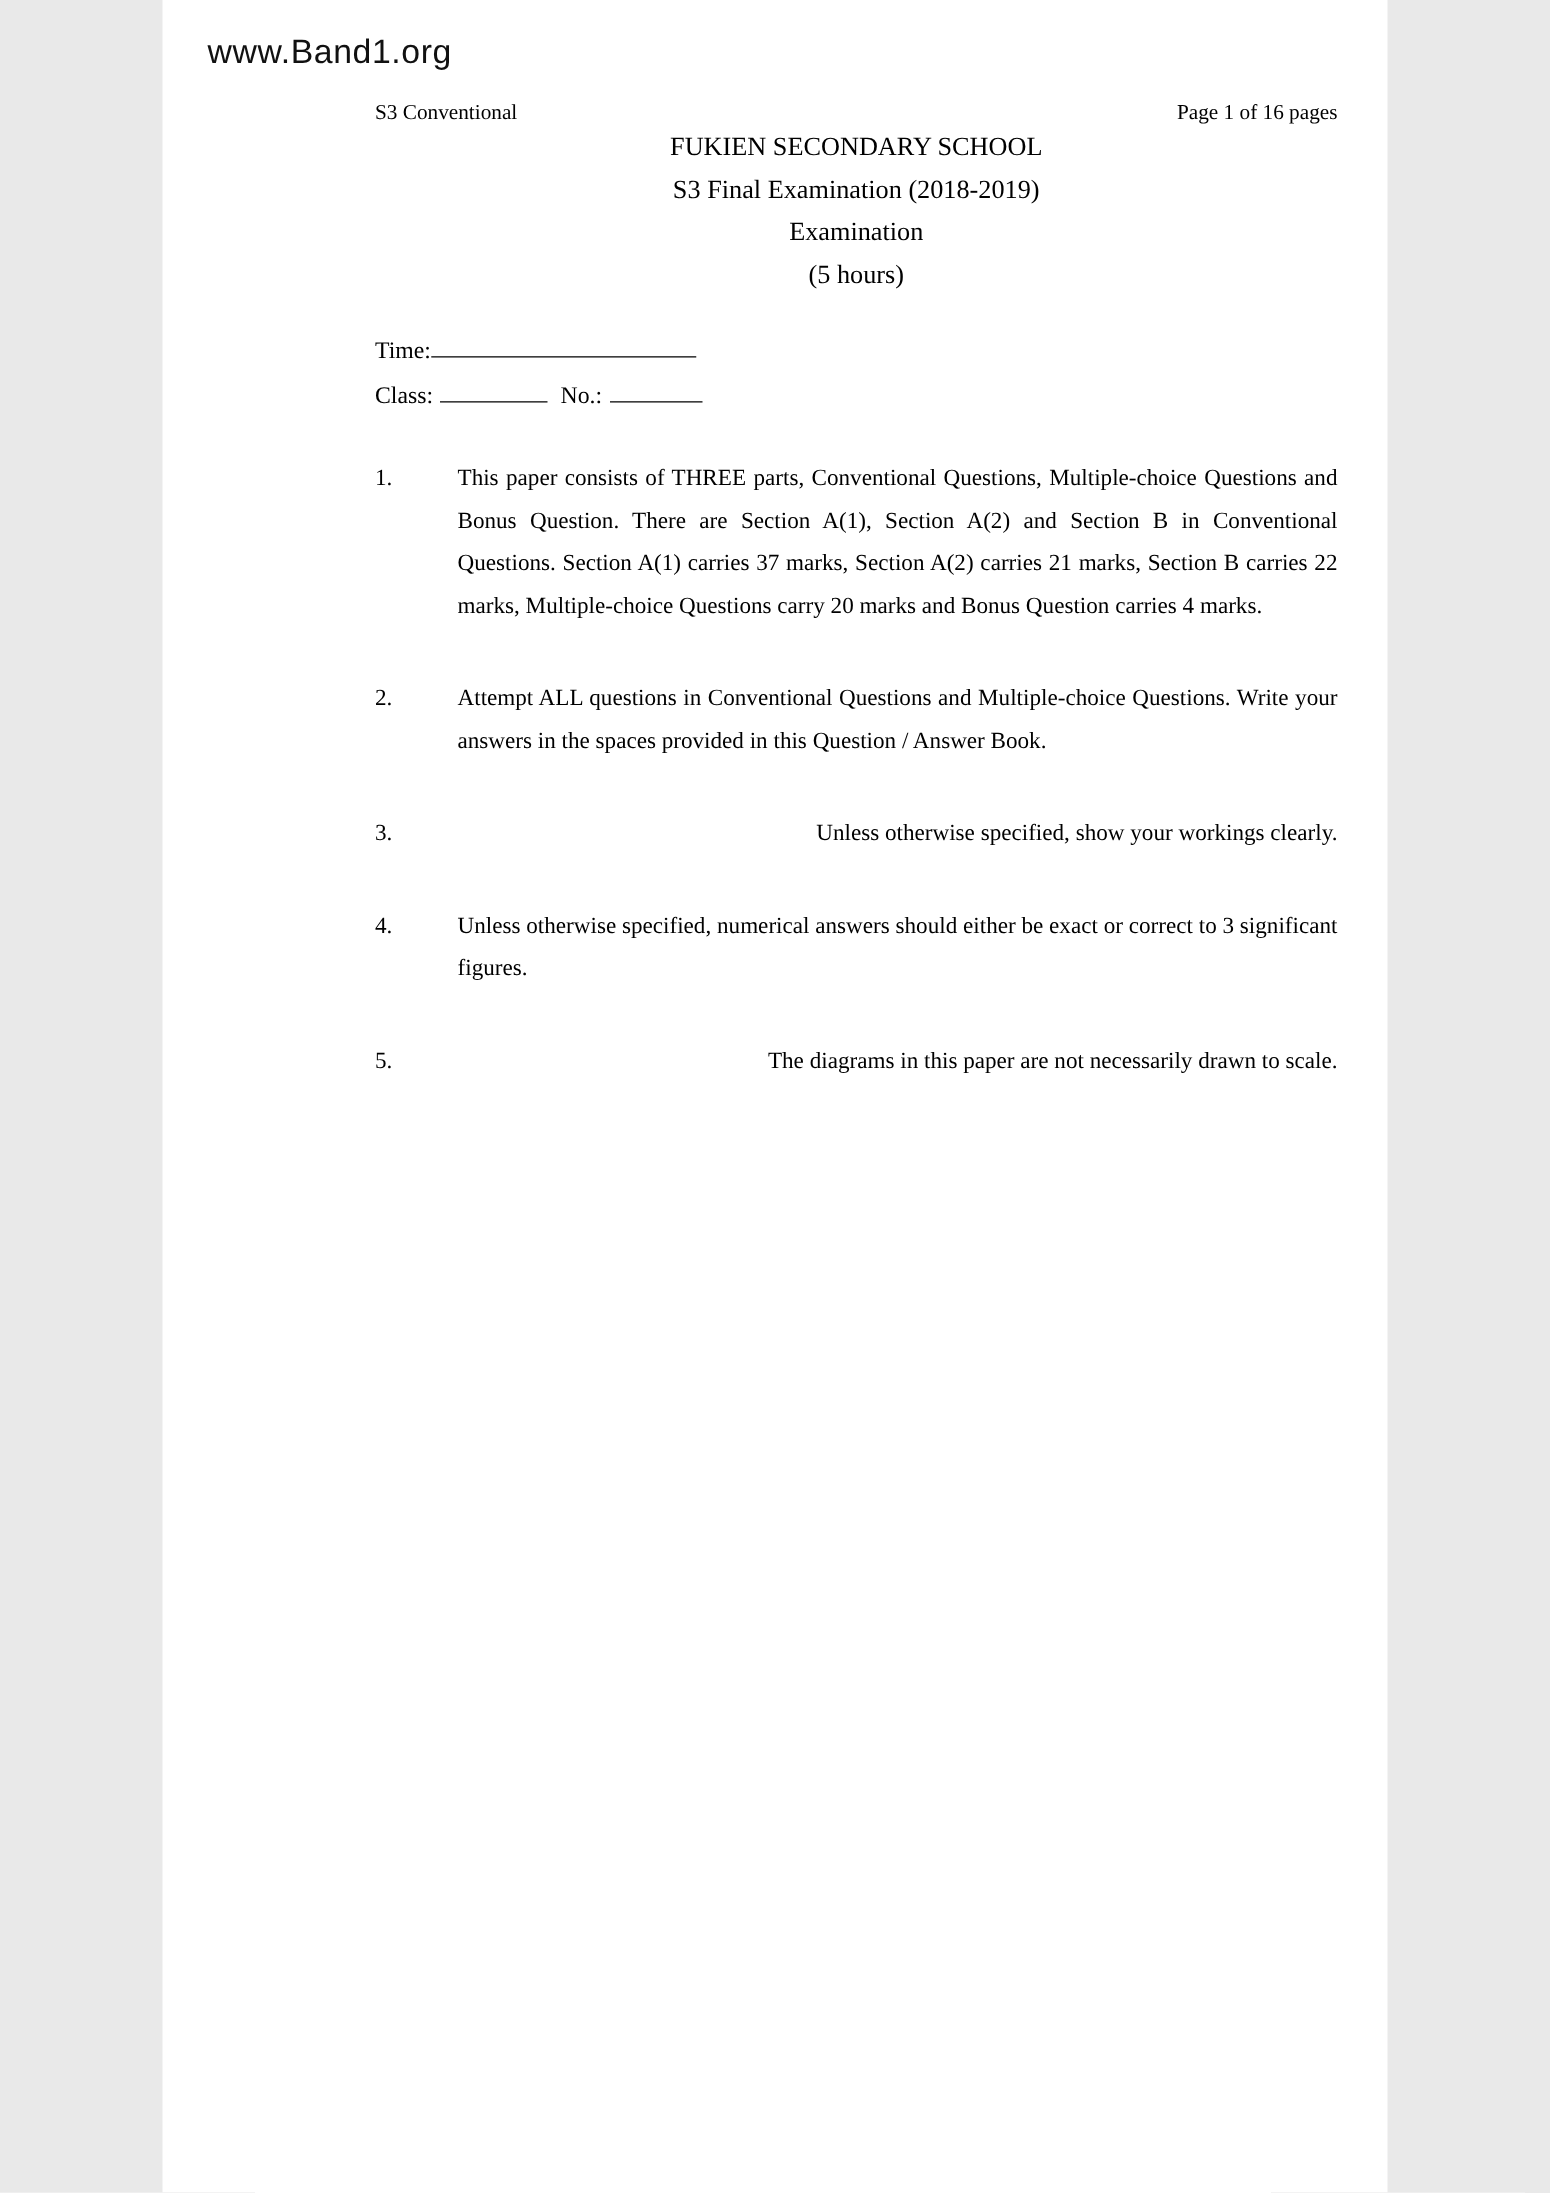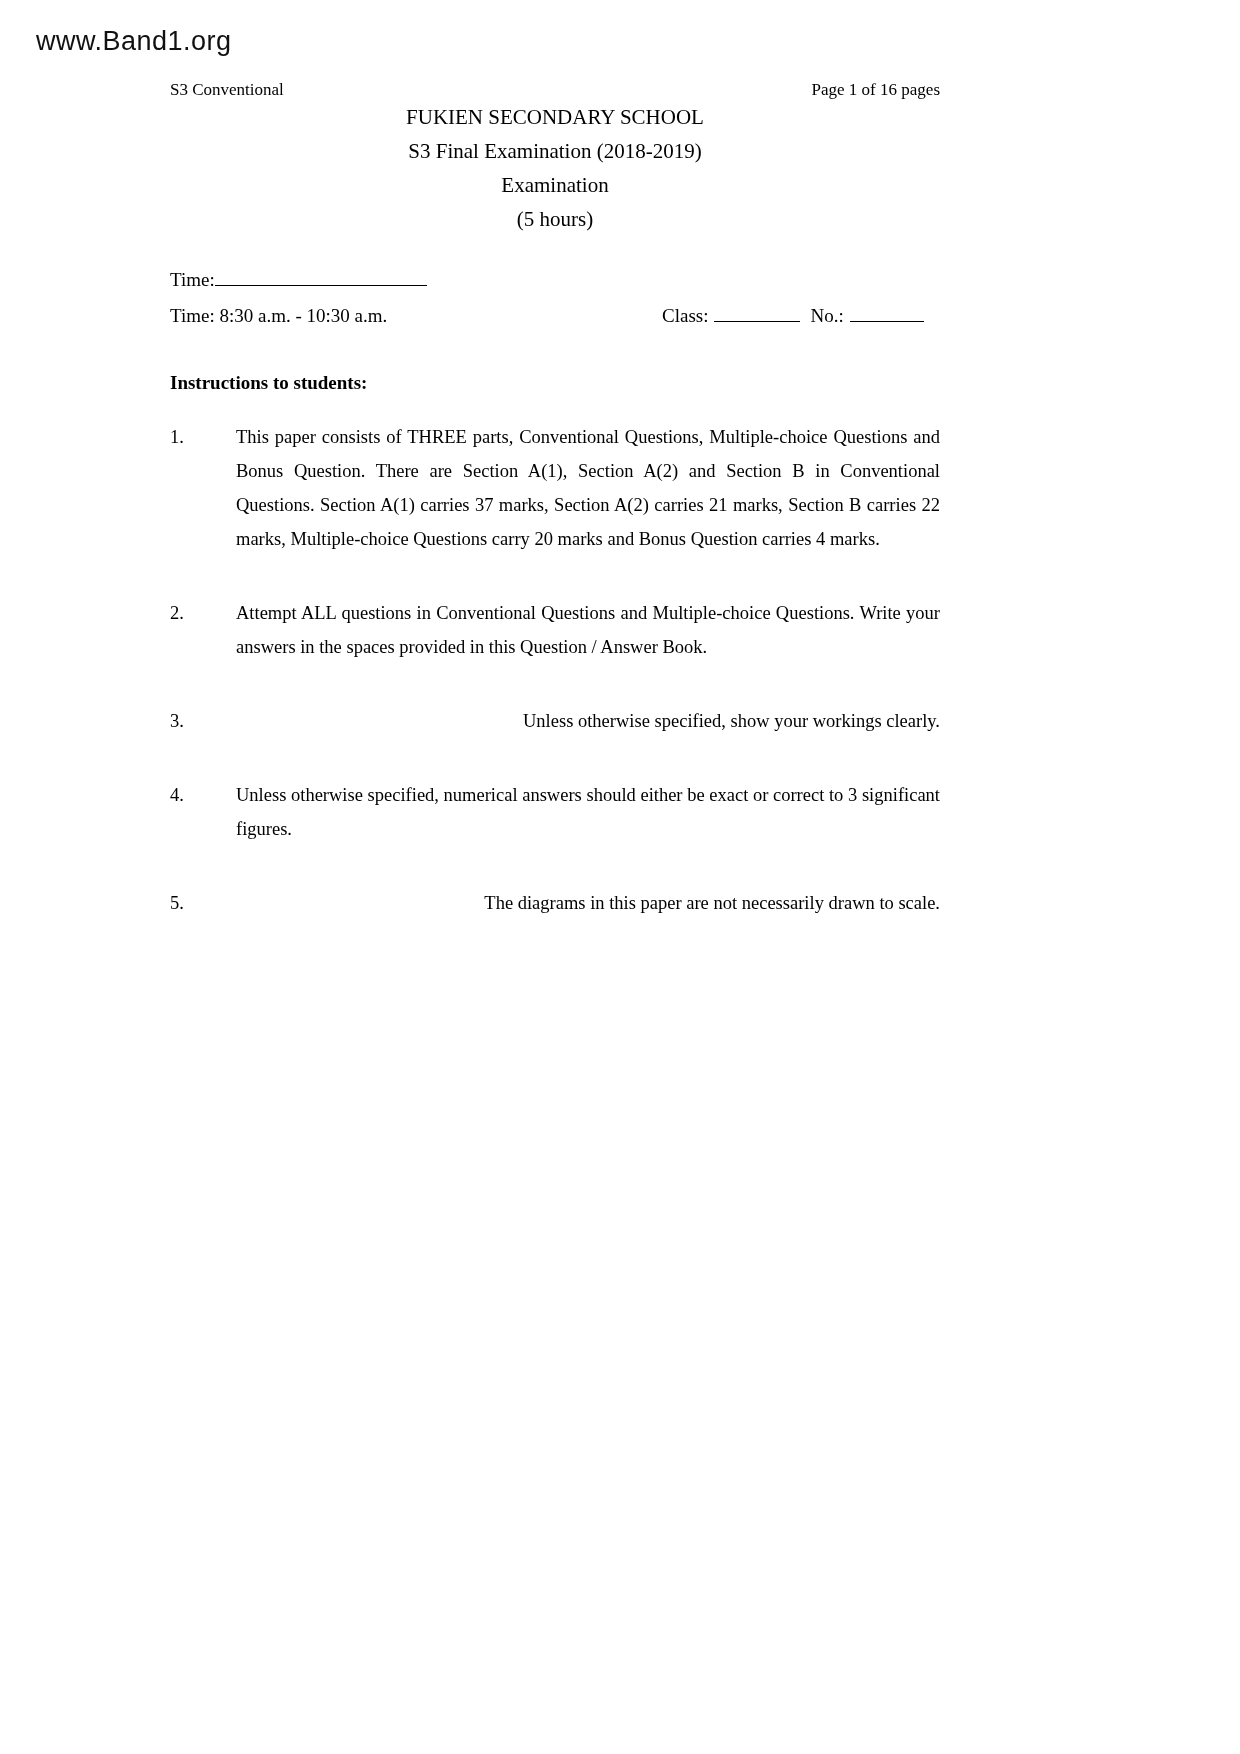--- a/index.html
+++ b/index.html
@@ -1,19 +1,19 @@
 <!DOCTYPE html>
 <html><head>
 <meta charset="utf-8">
 <style>
   * { margin: 0; padding: 0; box-sizing: border-box; }
   html, body { background: #e9e9e9; }
   .page {
     position: relative;
-    width: 1240px;
+    width: 980px;
     height: 1754px;
     margin: 0 auto;
     background: #ffffff;
     color: #000000;
     font-family: "Liberation Serif", serif;
     overflow: hidden;
     text-decoration: underline;
   }
   .watermark {
     position: absolute;
@@ -98,26 +98,24 @@
       <div>S3 Final Examination (2018-2019)</div>
       <div>Examination</div>
       <div>(5 hours)</div>
     </div>
 
     <div class="info-block">
       <div class="info-row">
         <div class="info-right"><span>Time:</span><span class="blank-line line-name"></span></div>
       </div>
       <div class="info-row">
-        <div class="info-left">Time: 8:30 a.m. - 10:30 a.m.</div>
         <div class="info-right"><span>Class:</span><span class="blank-line line-class"></span><span>No.:</span><span class="blank-line line-no"></span></div>
       </div>
     </div>
 
-    <div class="instructions-heading">Instructions to students:</div>
 
     <div class="instructions-list">
       <div class="instruction-item">
         <div class="item-number">1.</div>
         <div class="item-text">This paper consists of THREE parts, Conventional Questions, Multiple-choice Questions and Bonus Question. There are Section A(1), Section A(2) and Section B in Conventional Questions. Section A(1) carries 37 marks, Section A(2) carries 21 marks, Section B carries 22 marks, Multiple-choice Questions carry 20 marks and Bonus Question carries 4 marks.</div>
       </div>
       <div class="instruction-item">
         <div class="item-number">2.</div>
         <div class="item-text">Attempt ALL questions in Conventional Questions and Multiple-choice Questions. Write your answers in the spaces provided in this Question / Answer Book.</div>
       </div>

